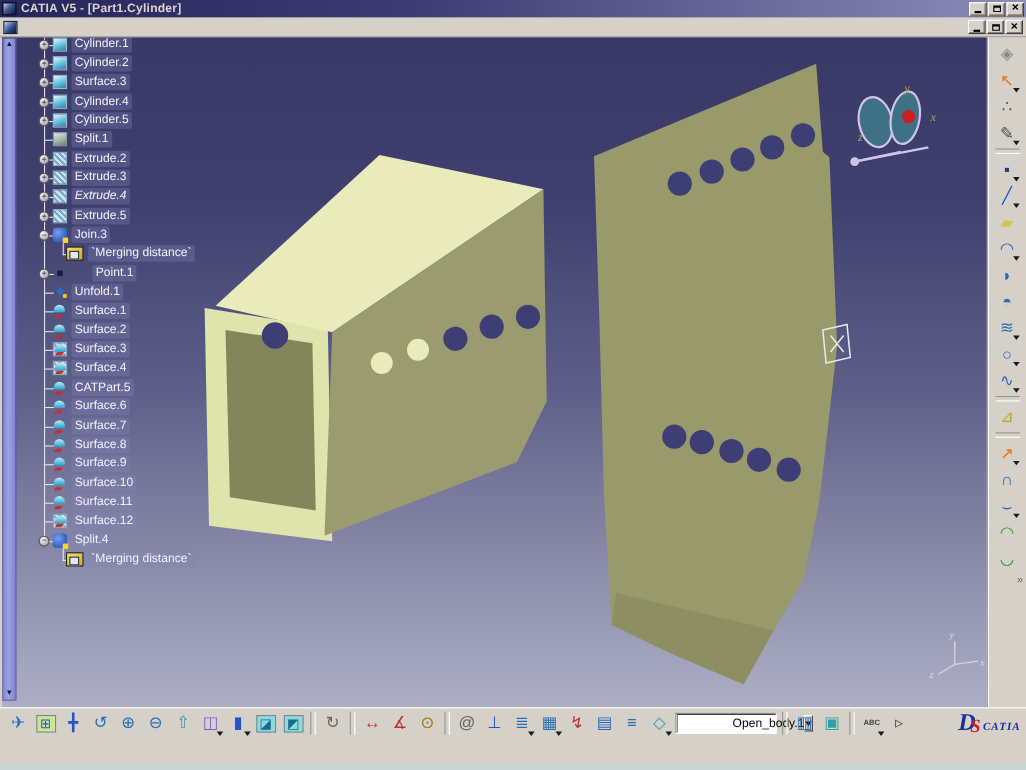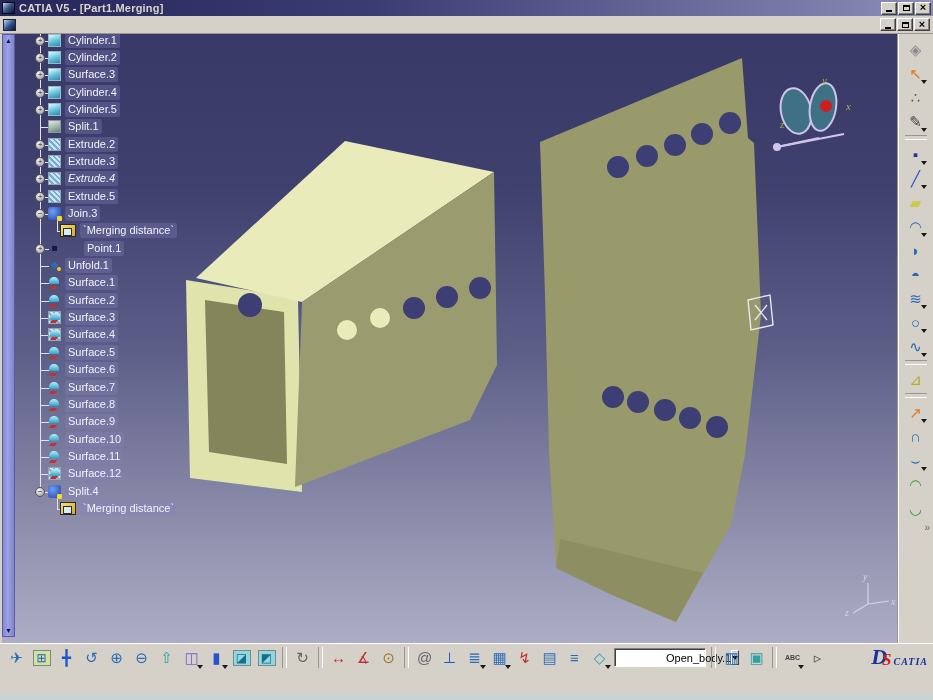--- a/index.html
+++ b/index.html
@@ -118,21 +118,21 @@
   svg text.clab { font-family:"Liberation Serif", serif; font-style:italic; font-size:11px; }
   svg text.tlab { font-family:"Liberation Serif", serif; font-style:italic; font-size:10px; }
 </style>
 </head>
 <body>
 
 <div id="app">
 
   <div class="titlebar">
     <span class="app-icon"></span>
-    <span class="title-text">CATIA V5 - [Part1.Merging]</span>
+    <span class="title-text">CATIA V5 - [Part1.Cylinder]</span>
     <span class="winbtns">
       <span class="wbtn">
           <i class="g-min"></i>
         </span>
       <span class="wbtn">
           <i class="g-res"></i>
         </span>
       <span class="wbtn">
           <span class="g-cls">×</span>
         </span>
@@ -277,21 +277,21 @@
           <span class="ti ti-surface" style="left: 46px; top: 259.75px;"></span>
           <span class="tlabel" style="left: 63px; top: 258.75px;">Surface.2</span>
           <div class="tln" style="left: 38px; top: 284.1px; width: 9px; height: 1px;"></div>
           <span class="ti ti-surface-hatched" style="left: 46px; top: 277.1px;"></span>
           <span class="tlabel" style="left: 63px; top: 276.1px;">Surface.3</span>
           <div class="tln" style="left: 38px; top: 301.45px; width: 9px; height: 1px;"></div>
           <span class="ti ti-surface-hatched" style="left: 46px; top: 294.45px;"></span>
           <span class="tlabel" style="left: 63px; top: 293.45px;">Surface.4</span>
           <div class="tln" style="left: 38px; top: 318.8px; width: 9px; height: 1px;"></div>
           <span class="ti ti-surface" style="left: 46px; top: 311.8px;"></span>
-          <span class="tlabel" style="left: 63px; top: 310.8px;">Surface.5</span>
+          <span class="tlabel" style="left: 63px; top: 310.8px;">CATPart.5</span>
           <div class="tln" style="left: 38px; top: 336.15px; width: 9px; height: 1px;"></div>
           <span class="ti ti-surface" style="left: 46px; top: 329.15px;"></span>
           <span class="tlabel" style="left: 63px; top: 328.15px;">Surface.6</span>
           <div class="tln" style="left: 38px; top: 353.5px; width: 9px; height: 1px;"></div>
           <span class="ti ti-surface" style="left: 46px; top: 346.5px;"></span>
           <span class="tlabel" style="left: 63px; top: 345.5px;">Surface.7</span>
           <div class="tln" style="left: 38px; top: 370.85px; width: 9px; height: 1px;"></div>
           <span class="ti ti-surface" style="left: 46px; top: 363.85px;"></span>
           <span class="tlabel" style="left: 63px; top: 362.85px;">Surface.8</span>
           <div class="tln" style="left: 38px; top: 388.2px; width: 9px; height: 1px;"></div>

